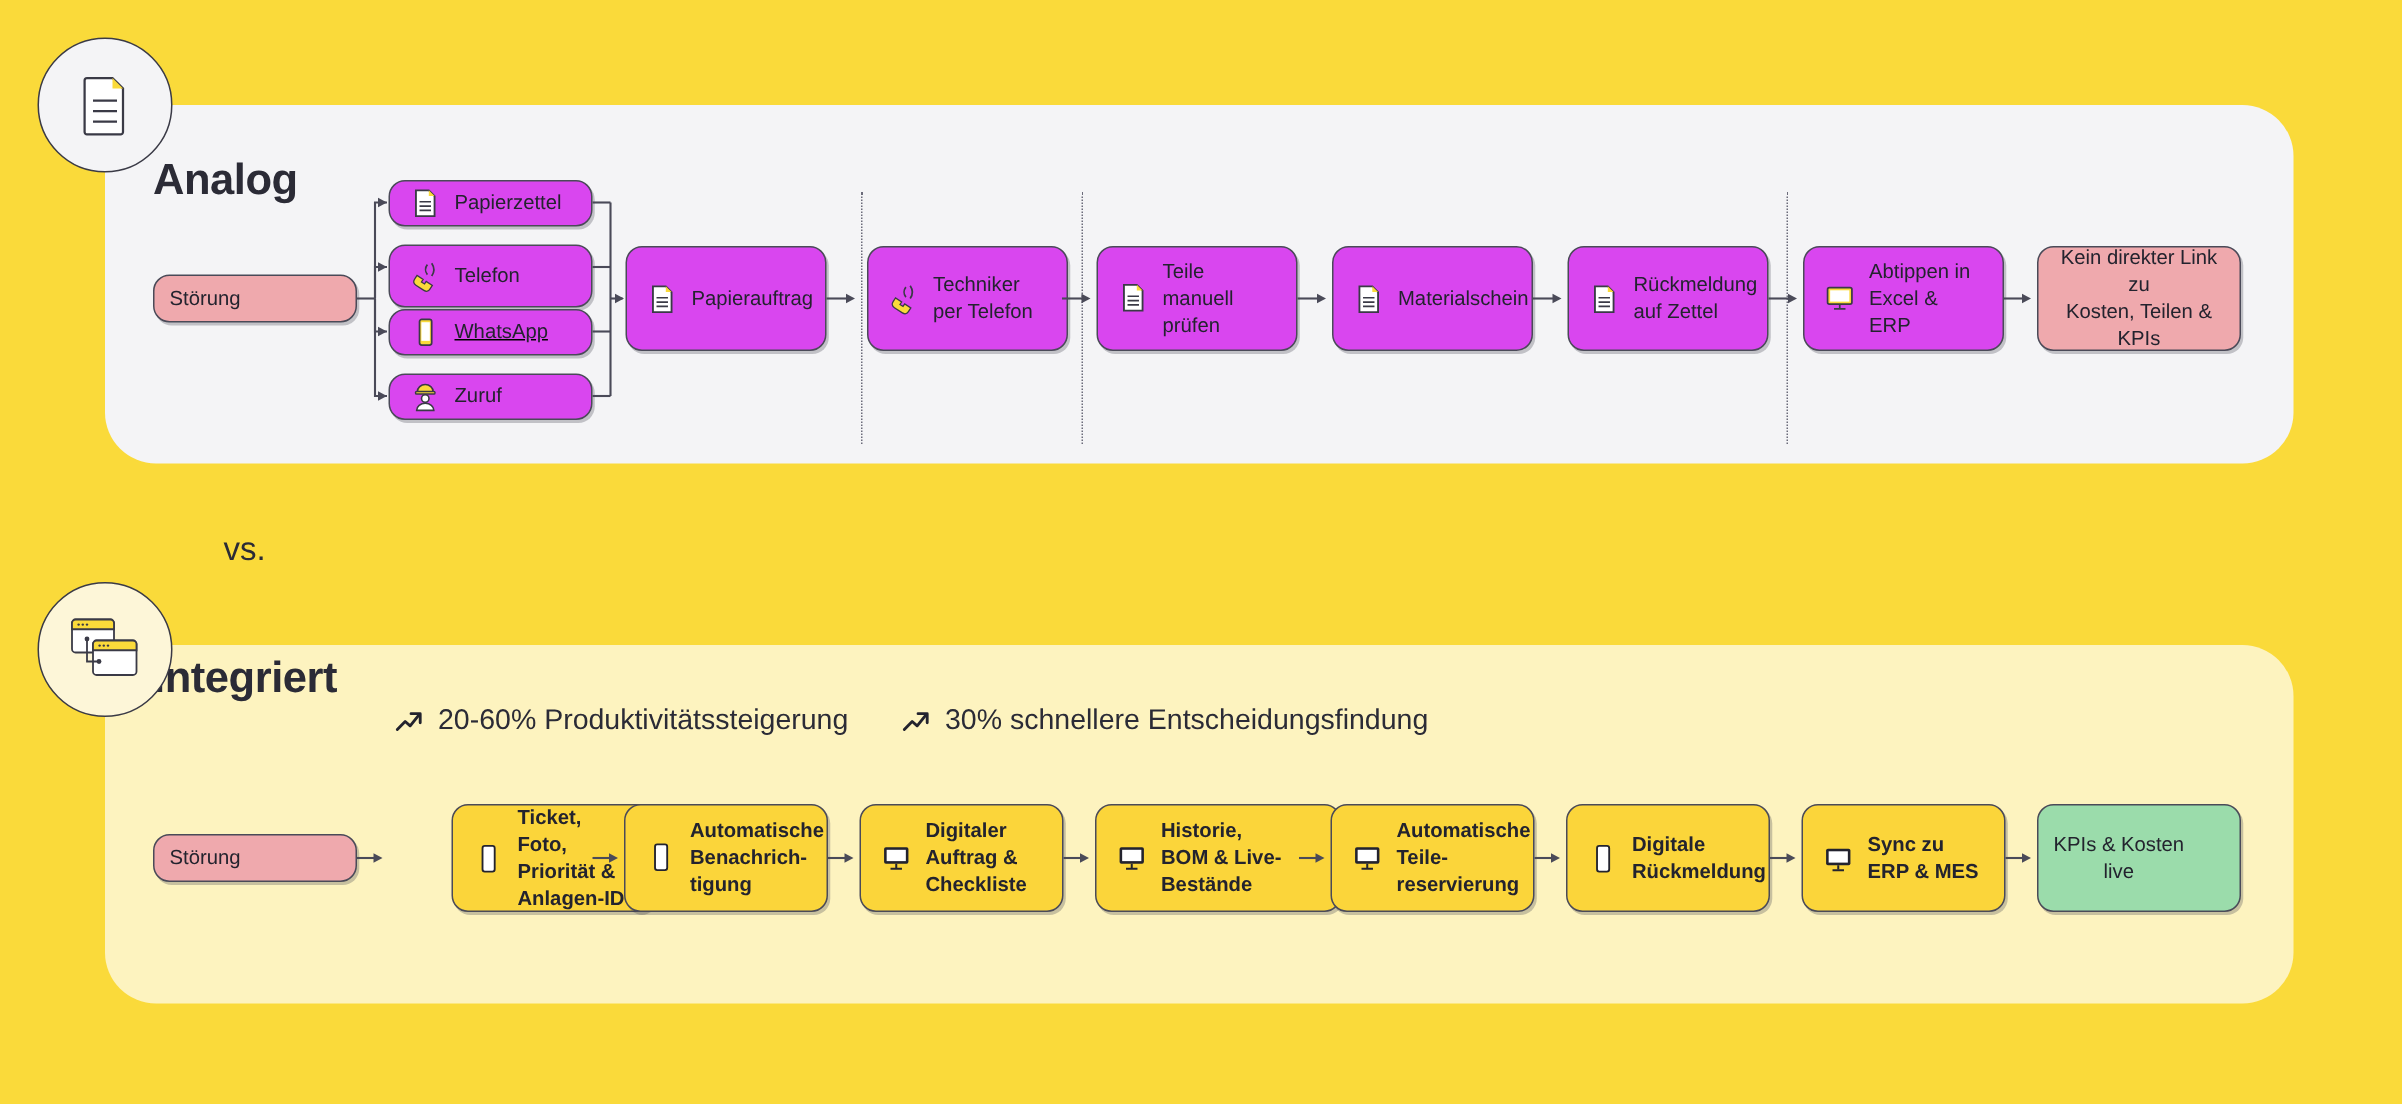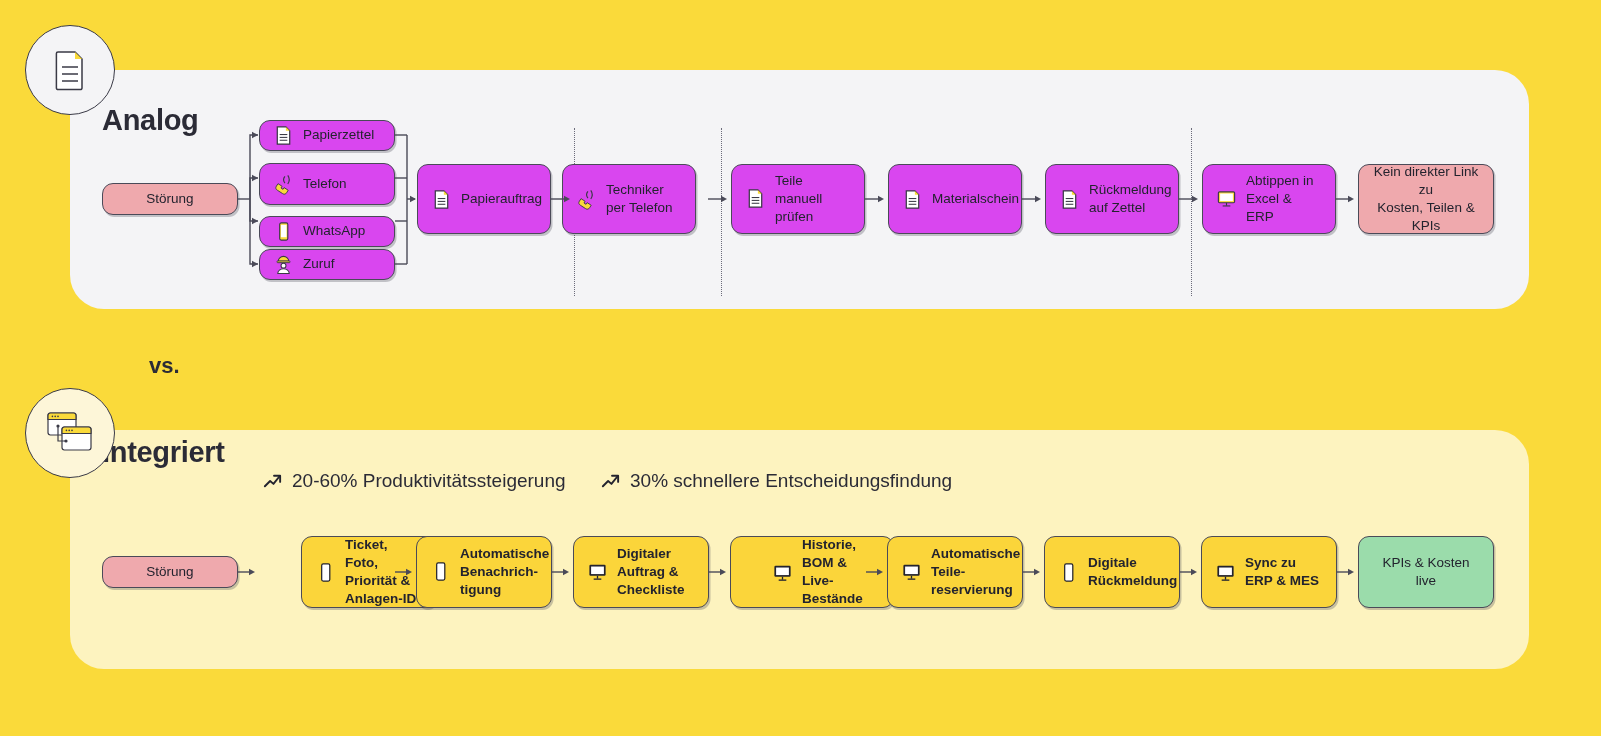--- a/index.html
+++ b/index.html
@@ -43,21 +43,21 @@
     font-weight: bold;
     font-size: 29px;
     color: #2b2b36;
     letter-spacing: -0.3px;
     white-space: nowrap;
   }
   #analog-title { left: 102px; top: 104px; }
   #integriert-title { left: 102px; top: 436px; }
   #vs-label {
     position: absolute; left: 149px; top: 353px;
-    font-weight: bold; font-size: 22px; color: #2b2b36;
+    font-weight: normal; font-size: 22px; color: #2b2b36;
   }
 
   
   .stat {
     position: absolute;
     display: flex; align-items: center; gap: 9px;
     font-size: 19px; color: #2b2b36; white-space: nowrap;
     top: 470px;
   }
   #stat-0 { left: 262px; }
@@ -69,21 +69,21 @@
     position: absolute;
     border: 1.4px solid #4a4a58;
     border-radius: 11px;
     display: flex; align-items: center;
     box-shadow: 1.5px 2px 0 rgba(60,60,75,0.28);
   }
   .node-inner {
     display: flex; align-items: center; gap: 9px;
     padding: 0 13px; width: 100%;
   }
-  .node-inner.centered { justify-content: center; padding: 0 10px; }
+  .node-inner.centered { justify-content: flex-start; padding: 0 10px; }
   .node-label {
     font-size: 13.5px; line-height: 1.34; color: #23232e;
     white-space: pre-line;
   }
   .node-label.center { text-align: center; }
   .icon-slot { flex: 0 0 auto; width: 21px; height: 21px; display: block; }
 
   
   .n-lav  { background: #d946ef; }
   .n-pink { background: #efa9ad; }
@@ -162,21 +162,21 @@
     <div class="node-inner">
       <svg class="icon-slot" viewBox="0 0 22 22">
         <path d="M4 15.5 c-1.4-1.4-1.4-3 0-4.3 l2.2-2.2 3.6 3.6 -1.5 1.5 1.8 1.8 1.5-1.5 3.6 3.6 -2.2 2.2 c-1.3 1.4-2.9 1.4-4.3 0 z" fill="#fada3a" stroke="#3a3a46" stroke-width="0.9" transform="rotate(-12 11 14)"></path>
         <path d="M12.5 9.5 a5.5 5.5 0 0 1 0 -7" fill="none" stroke="#3a3a46" stroke-width="1.2"></path>
         <path d="M15.5 10.5 a8 8 0 0 0 0 -9" fill="none" stroke="#3a3a46" stroke-width="1.2"></path>
       </svg>
       <span class="node-label">Telefon</span>
     </div>
   </div>
 
-  <div class="node n-lav" style="left:259px; top:216px; width:136px; height:31px;">
+  <div class="node n-lav" style="left:259px; top:206px; width:136px; height:31px;text-decoration:underline;">
     <div class="node-inner">
       <svg class="icon-slot" viewBox="0 0 22 22">
         <rect x="7" y="2" width="8.5" height="18" rx="1.6" fill="#fada3a" stroke="#3a3a46" stroke-width="1.2"></rect>
         <rect x="8.3" y="4" width="5.9" height="13" fill="#ffffff"></rect>
       </svg>
       <span class="node-label">WhatsApp</span>
     </div>
   </div>
 
   <div class="node n-lav" style="left:259px; top:249px; width:136px; height:31px;">
@@ -209,21 +209,21 @@
         <path d="M4.5 2 h9 l4 4 v14 h-13 z" fill="#fff" stroke="#3a3a46" stroke-width="1.3"></path>
         <path d="M13.5 2 l4 4 h-4 z" fill="#fada3a"></path>
         <line x1="7" y1="10" x2="15" y2="10" stroke="#3a3a46" stroke-width="1.1"></line>
         <line x1="7" y1="13" x2="15" y2="13" stroke="#3a3a46" stroke-width="1.1"></line>
         <line x1="7" y1="16" x2="15" y2="16" stroke="#3a3a46" stroke-width="1.1"></line>
       </svg>
       <span class="node-label">Papierauftrag</span>
     </div>
   </div>
 
-  <div class="node n-lav" style="left:562px; top:164px; width:134px; height:70px;">
+  <div class="node n-lav" style="left:578px; top:164px; width:134px; height:70px;">
     <div class="node-inner">
       <svg class="icon-slot" viewBox="0 0 22 22">
         <path d="M4 15.5 c-1.4-1.4-1.4-3 0-4.3 l2.2-2.2 3.6 3.6 -1.5 1.5 1.8 1.8 1.5-1.5 3.6 3.6 -2.2 2.2 c-1.3 1.4-2.9 1.4-4.3 0 z" fill="#fada3a" stroke="#3a3a46" stroke-width="0.9" transform="rotate(-12 11 14)"></path>
         <path d="M12.5 9.5 a5.5 5.5 0 0 1 0 -7" fill="none" stroke="#3a3a46" stroke-width="1.2"></path>
         <path d="M15.5 10.5 a8 8 0 0 0 0 -9" fill="none" stroke="#3a3a46" stroke-width="1.2"></path>
       </svg>
       <span class="node-label">Techniker
 per Telefon</span>
     </div>
   </div>
@@ -384,21 +384,21 @@
           <rect x="4.3" y="5.8" width="13.4" height="7.9" fill="#ffffff"></rect>
           <line x1="11" y1="15.5" x2="11" y2="18.5" stroke="#23232e" stroke-width="1.4"></line>
           <line x1="7" y1="19" x2="15" y2="19" stroke="#23232e" stroke-width="1.4"></line>
         </svg>
         <span class="node-label">Digitaler
 Auftrag &amp;
 Checkliste</span>
       </div>
     </div>
 
-    <div class="node n-yel" style="left:730px; top:536px; width:164px; height:72px;padding-left:28px;">
+    <div class="node n-yel" style="left:730px; top:536px; width:164px; height:72px;">
       <div class="node-inner">
         <svg class="icon-slot" viewBox="0 0 22 22">
           <rect x="2.5" y="4" width="17" height="11.5" rx="1.3" fill="#23232e"></rect>
           <rect x="4.3" y="5.8" width="13.4" height="7.9" fill="#ffffff"></rect>
           <line x1="11" y1="15.5" x2="11" y2="18.5" stroke="#23232e" stroke-width="1.4"></line>
           <line x1="7" y1="19" x2="15" y2="19" stroke="#23232e" stroke-width="1.4"></line>
         </svg>
         <span class="node-label">Historie,
 BOM &amp; Live-
 Bestände</span>

